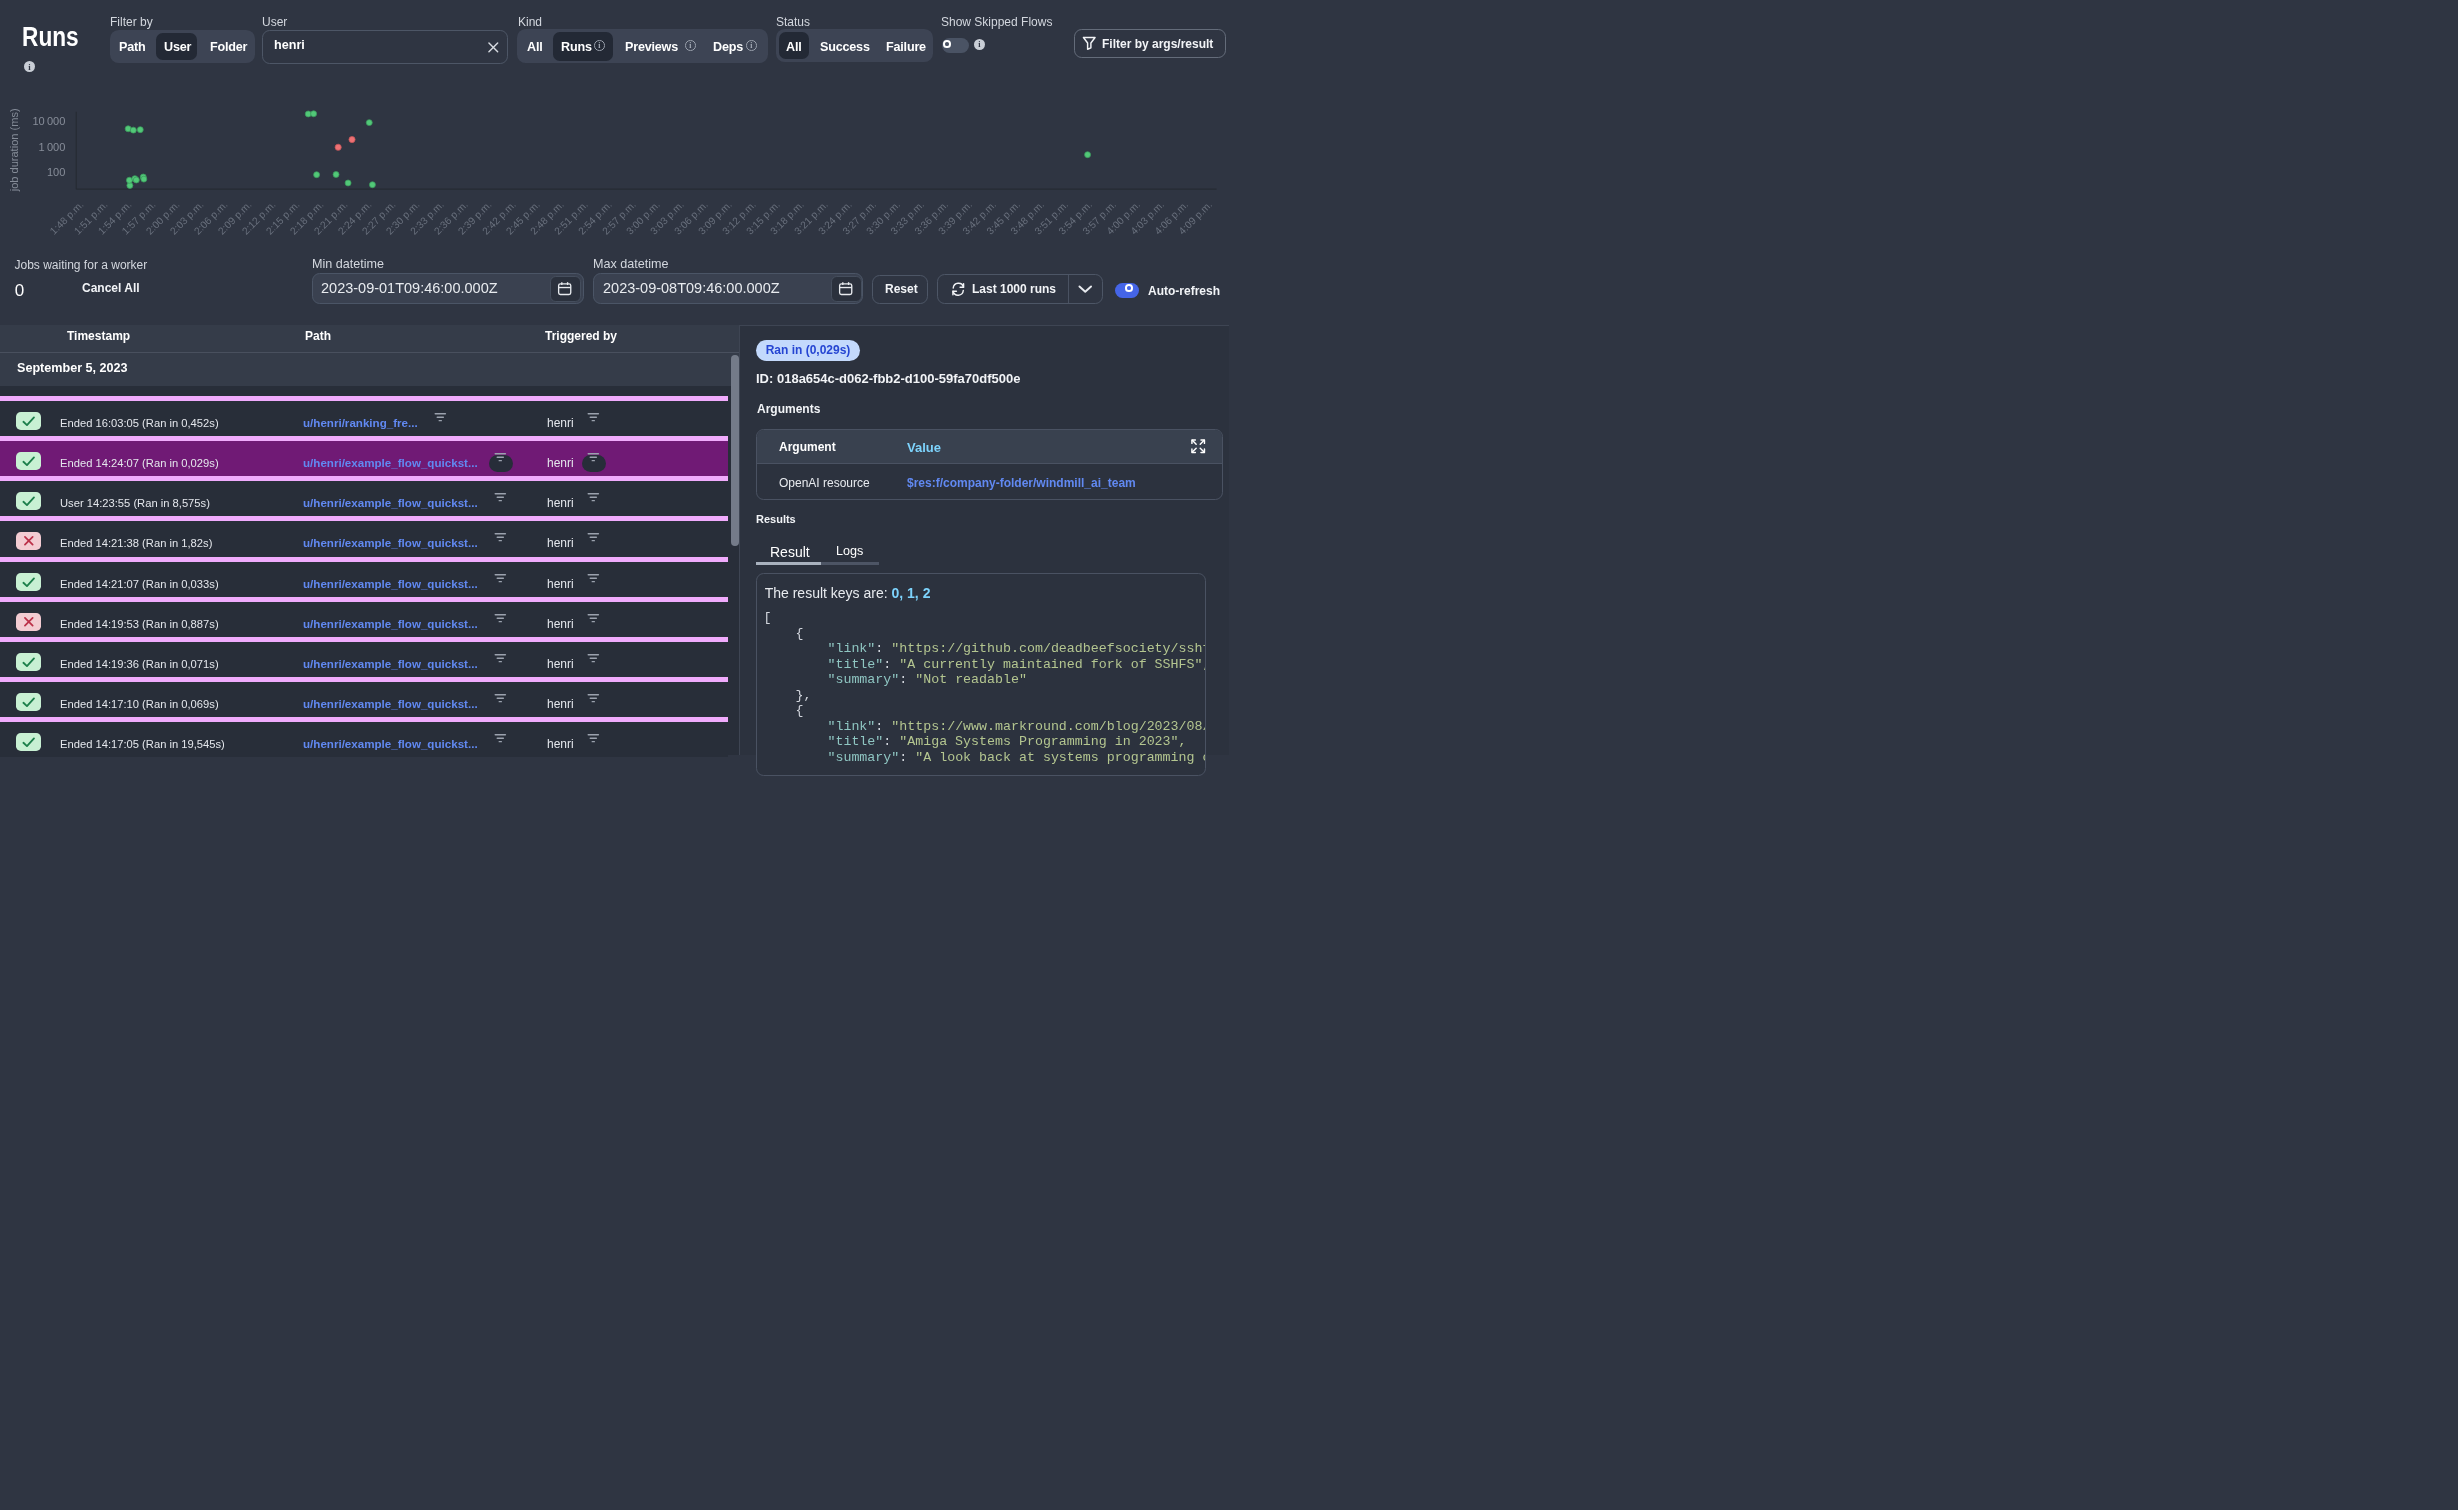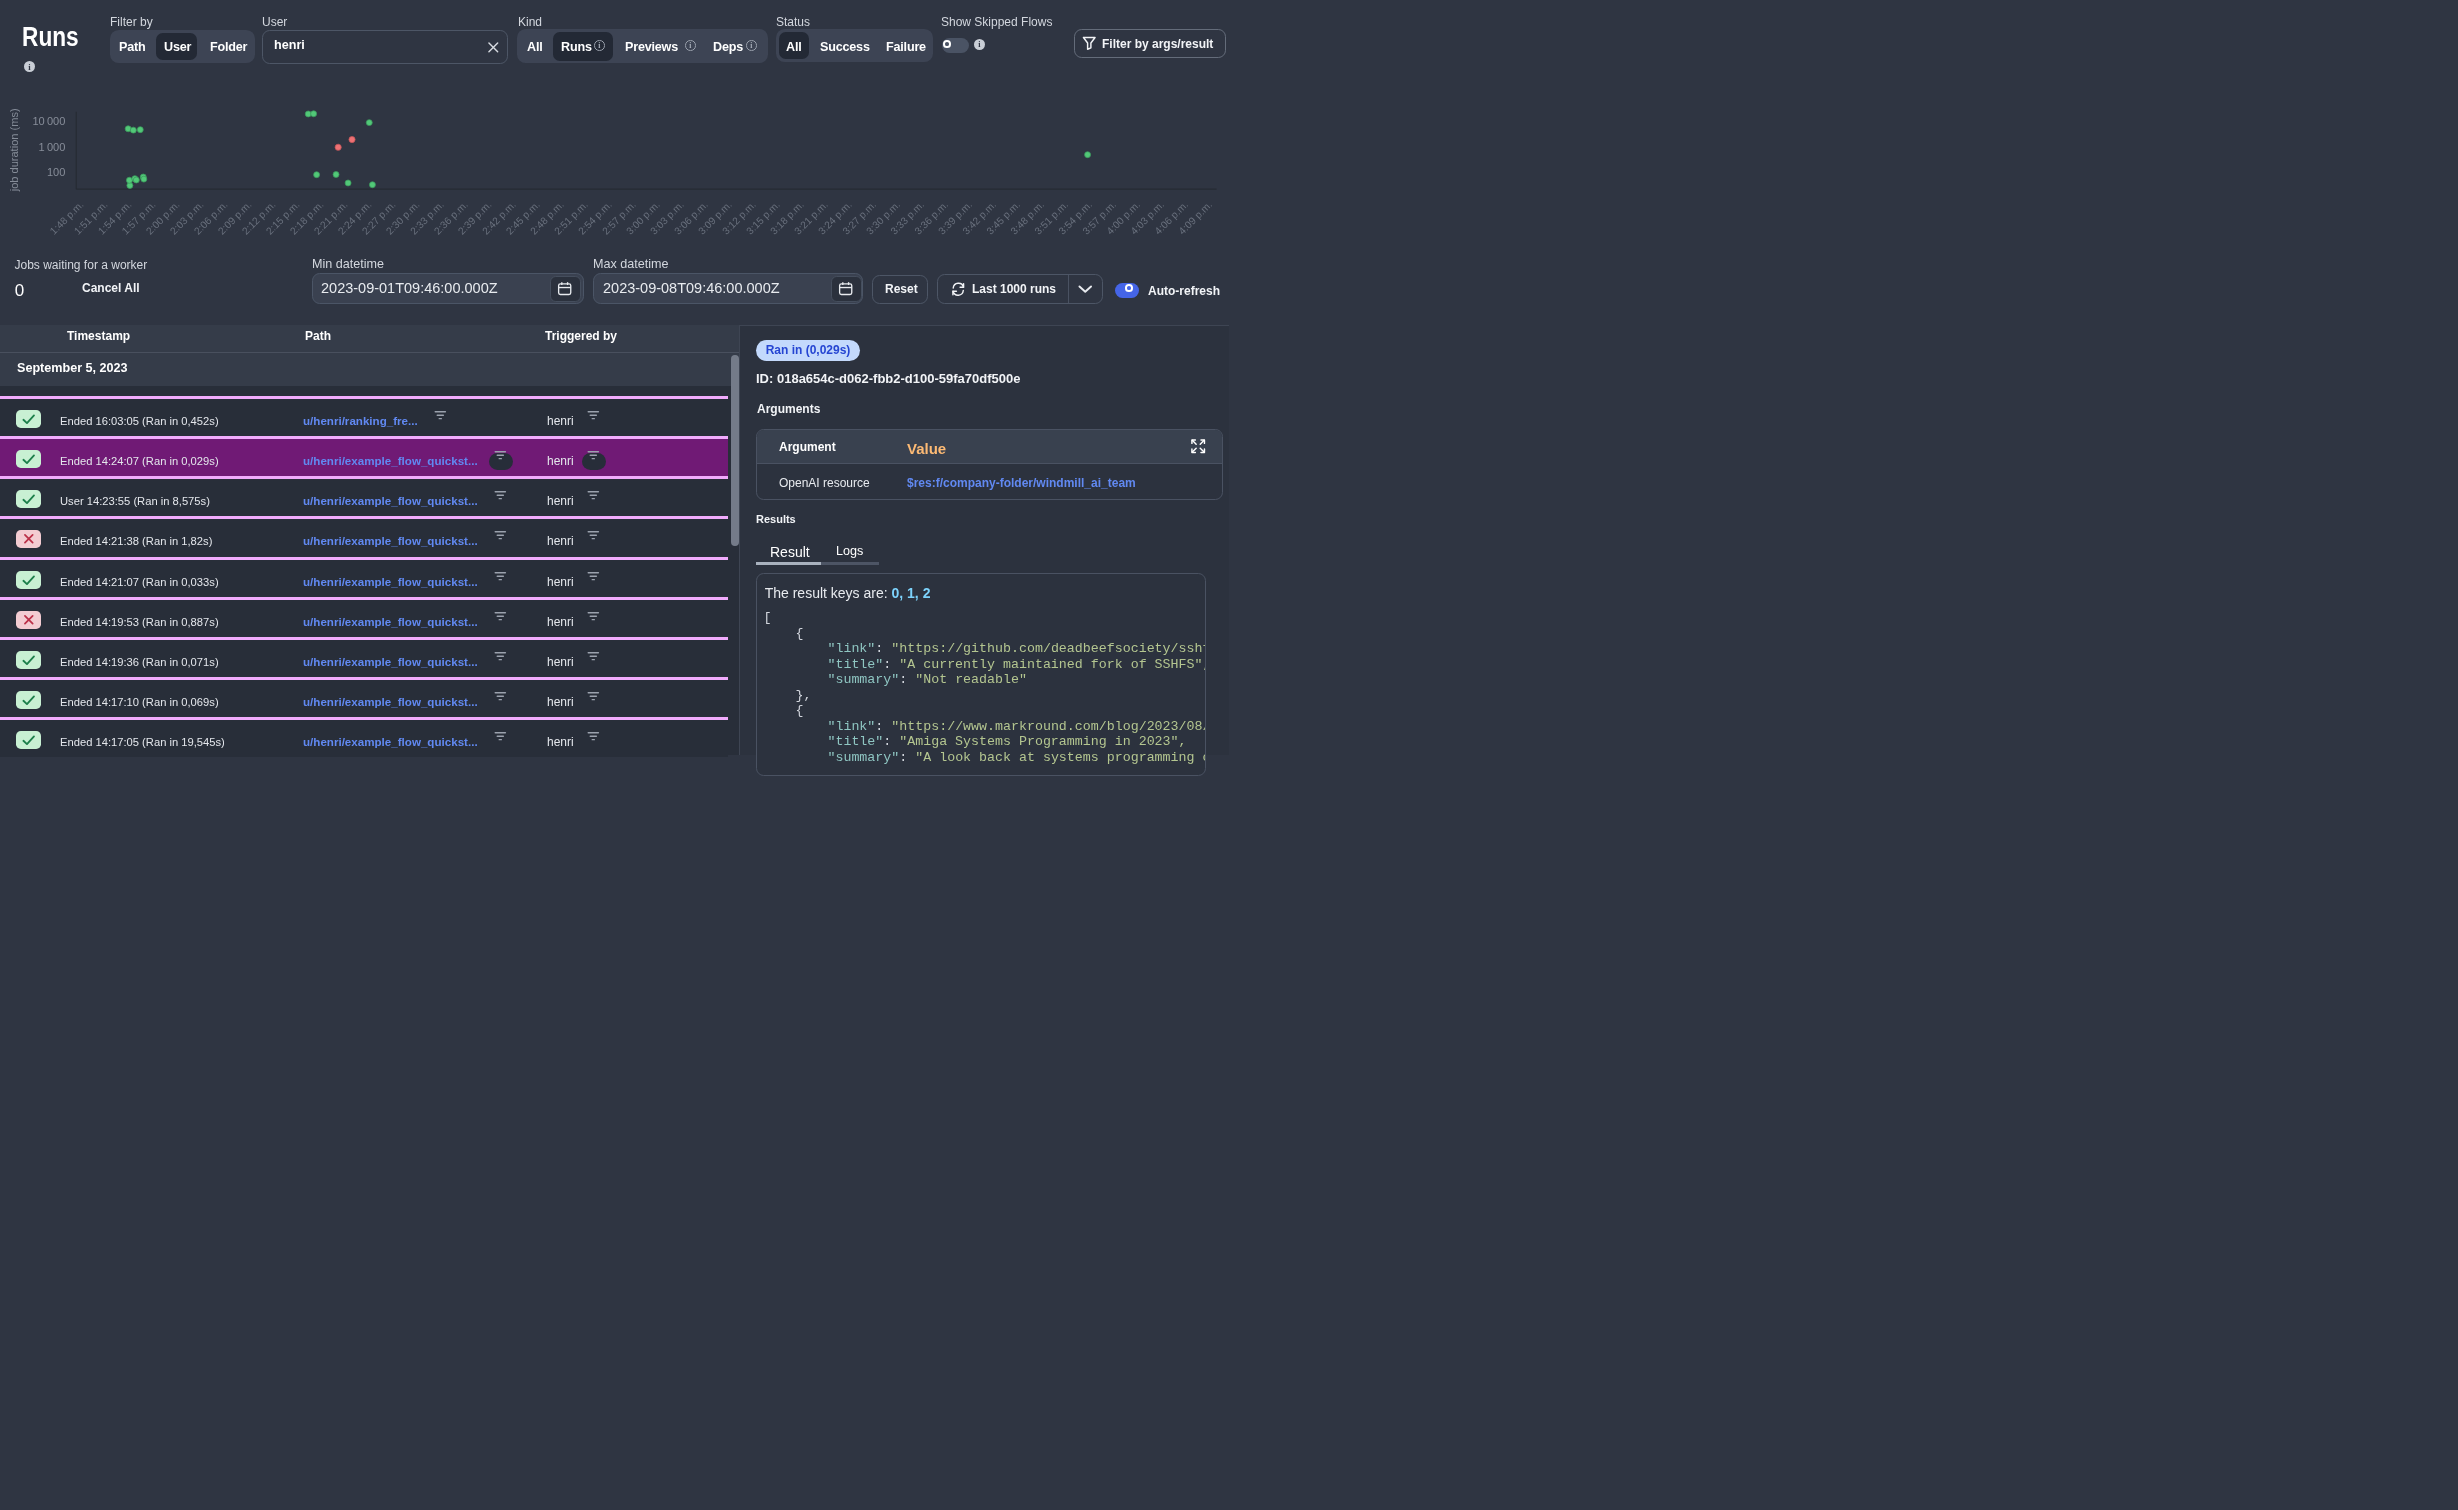--- a/index.html
+++ b/index.html
@@ -5,21 +5,21 @@
 .abs { position:absolute; }
 .lbl { position:absolute; font-size:12px; color:#d3d7de; }
 .seg { position:absolute; background:#3d4454; border-radius:8.7px; }
 .segtxt { position:absolute; font-size:12.6px; font-weight:700; color:#fff; letter-spacing:-0.2px; }
 .pill { position:absolute; background:#232935; border-radius:6.8px; }
 .btn { position:absolute; border:1px solid #4d5666; border-radius:7.7px; }
 .btxt { font-size:12px; font-weight:700; color:#f2f4f7; }
 #title { position:absolute; left:22px; top:23px; font-size:28px; font-weight:800; line-height:1; color:#fff; transform:scaleX(0.81); transform-origin:left top; }
 .ifill { position:absolute; border-radius:50%; background:#c9ced6; color:#2f3542; font-weight:700; display:flex; align-items:center; justify-content:center; font-family:"Liberation Serif",serif; }
 .iout { position:absolute; width:10.6px; height:10.6px; border:1.1px solid #99a0ac; border-radius:50%; color:#a6adb8; font-size:7.7px; font-weight:700; text-align:center; line-height:9.2px; font-family:"Liberation Serif",serif; }
-.row { position:absolute; left:0; width:728px; height:40px; background:#282e39; border-top:3px solid #f0abfc; }
+.row { position:absolute; left:0; width:728px; height:40px; background:#282e39; border-top:5px solid #f0abfc; }
 .row.sel { background:#701a75; }
 .badge { position:absolute; left:16.4px; top:11.2px; width:25px; height:18px; border-radius:4.8px; display:flex; align-items:center; justify-content:center; }
 .badge.ok { background:#c8f0d3; }
 .badge.bad { background:#f3ccd2; }
 .rtext { position:absolute; left:60px; top:2.3px; height:40px; line-height:40px; font-size:11.2px; color:#e4e7ec; }
 .rlink { position:absolute; left:303px; top:2.3px; height:40px; line-height:40px; font-size:11.6px; font-weight:700; color:#6189f2; }
 .rhenri { position:absolute; left:547px; top:2.3px; height:40px; line-height:40px; font-size:12px; color:#e4e7ec; }
 .row svg { top:17.6px; }
 .chip { position:absolute; top:13.7px; width:24px; height:17.4px; border-radius:8.7px; background:#272d39; }
 .xl { font-size:10.6px; fill:#69707d; }
@@ -438,21 +438,21 @@
 
 <div class="abs" style="left:739px;top:326px;width:490px;height:429px;background:#2c323e;border-left:1px solid #3e4553"></div>
 
 <div class="abs" style="left:756px;top:340px;width:104px;height:21px;border-radius:10.5px;background:#c3d9fc;color:#2545d2;font-size:12px;font-weight:700;text-align:center;line-height:21px">Ran in (0,029s)</div>
 <div class="abs" style="left:756px;top:371px;font-size:13px;font-weight:700;color:#f2f4f7">ID: 018a654c-d062-fbb2-d100-59fa70df500e</div>
 <div class="abs" style="left:757px;top:402px;font-size:12px;font-weight:700;color:#f2f4f7">Arguments</div>
 
 <div class="abs" style="left:756px;top:429px;width:467px;height:71px;border:1px solid #4a5262;border-radius:7.7px"></div>
 <div class="abs" style="left:757px;top:430px;width:465px;height:34px;background:#39414f;border-radius:6.8px 6.8px 0 0;border-bottom:1px solid #4a5262"></div>
 <div class="abs" style="left:779px;top:440px;font-size:12px;font-weight:700;color:#fff">Argument</div>
-<div class="abs" style="left:907px;top:440px;font-size:15px;font-weight:700;color:#fdba74">Value</div>
+<div class="abs" style="left:907px;top:440px;font-size:13px;font-weight:700;color:#7dd3fc">Value</div>
 <svg class="abs" style="left:1190px;top:438px" width="16.4" height="16.4" viewBox="0 0 17 17">
     <g stroke="#fff" stroke-width="1.5" fill="none" stroke-linecap="round" stroke-linejoin="round">
       <path d="M2 5.6 V2 H5.6"></path>
       <path d="M2.4 2.4 L6.4 6.4"></path>
       <path d="M11.4 2 H15 V5.6"></path>
       <path d="M14.6 2.4 L10.6 6.4"></path>
       <path d="M2 11.4 V15 H5.6"></path>
       <path d="M2.4 14.6 L6.4 10.6"></path>
       <path d="M15 11.4 V15 H11.4"></path>
       <path d="M14.6 14.6 L10.6 10.6"></path>

